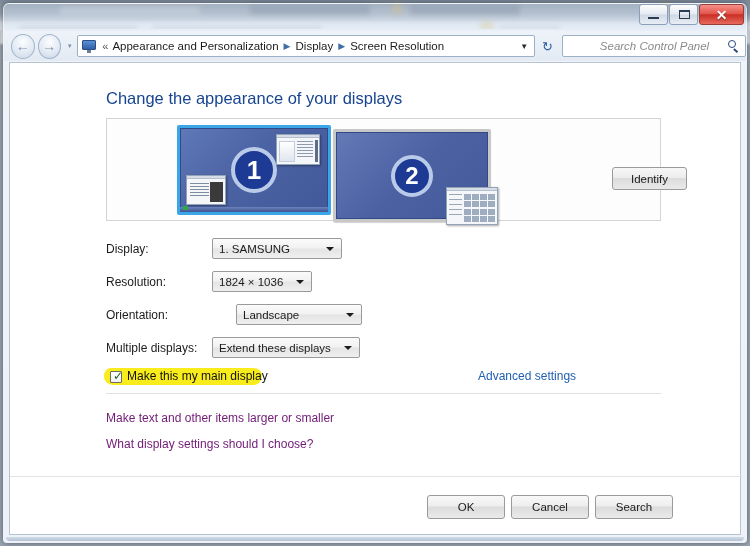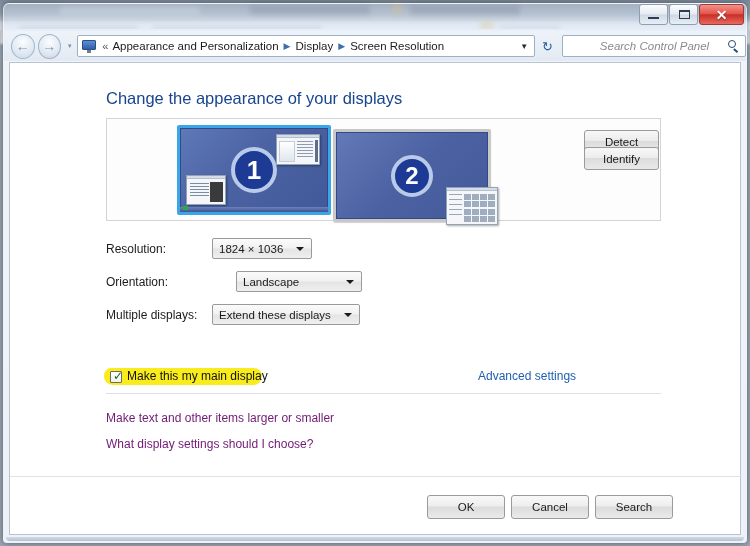--- a/index.html
+++ b/index.html
@@ -257,21 +257,21 @@
     position: absolute; left: 477px;
     width: 75px; height: 23px;
     border: 1px solid #9a9a9a;
     border-radius: 3px;
     background: linear-gradient(to bottom, #f7f7f7 0%, #ededed 45%, #dcdcdc 50%, #e9e9e9 100%);
     font-size: 11.5px; color: #1b1b1b;
     display: flex; align-items: center; justify-content: center;
     cursor: default;
   }
   .sidebtn.detect { top: 11px; }
-  .sidebtn.identify { top: 28px; }
+  .sidebtn.identify { top: 48px; margin-left: 28px; }
 
   
   .form { position: absolute; left: 96px; top: 175px; width: 560px; }
   .frow { position: relative; height: 33px; }
   .flabel {
     position: absolute; left: 0; top: 4px;
     font-size: 12px; color: #1b1b1b; white-space: nowrap;
   }
   .combo {
     position: absolute; top: 0; height: 21px;
@@ -500,26 +500,32 @@
                 <i></i>
                 <i></i>
               <i></i>
                 <i></i>
                 <i></i>
                 <i></i>
             </div>
           </div>
         </div>
 
-        <div class="sidebtn detect">Detect</div>
         <div class="sidebtn identify">Identify</div>
       </div>
 
       <div class="form">
 
+        <div class="frow">
+          <span class="flabel">Display:</span>
+          <div class="combo combo-display">
+            <span>1. SAMSUNG</span>
+            <span class="caret"></span>
+          </div>
+        </div>
 
         <div class="frow">
           <span class="flabel">Resolution:</span>
           <div class="combo combo-resolution">
             <span>1824 × 1036</span>
             <span class="caret"></span>
           </div>
         </div>
 
         <div class="frow">

